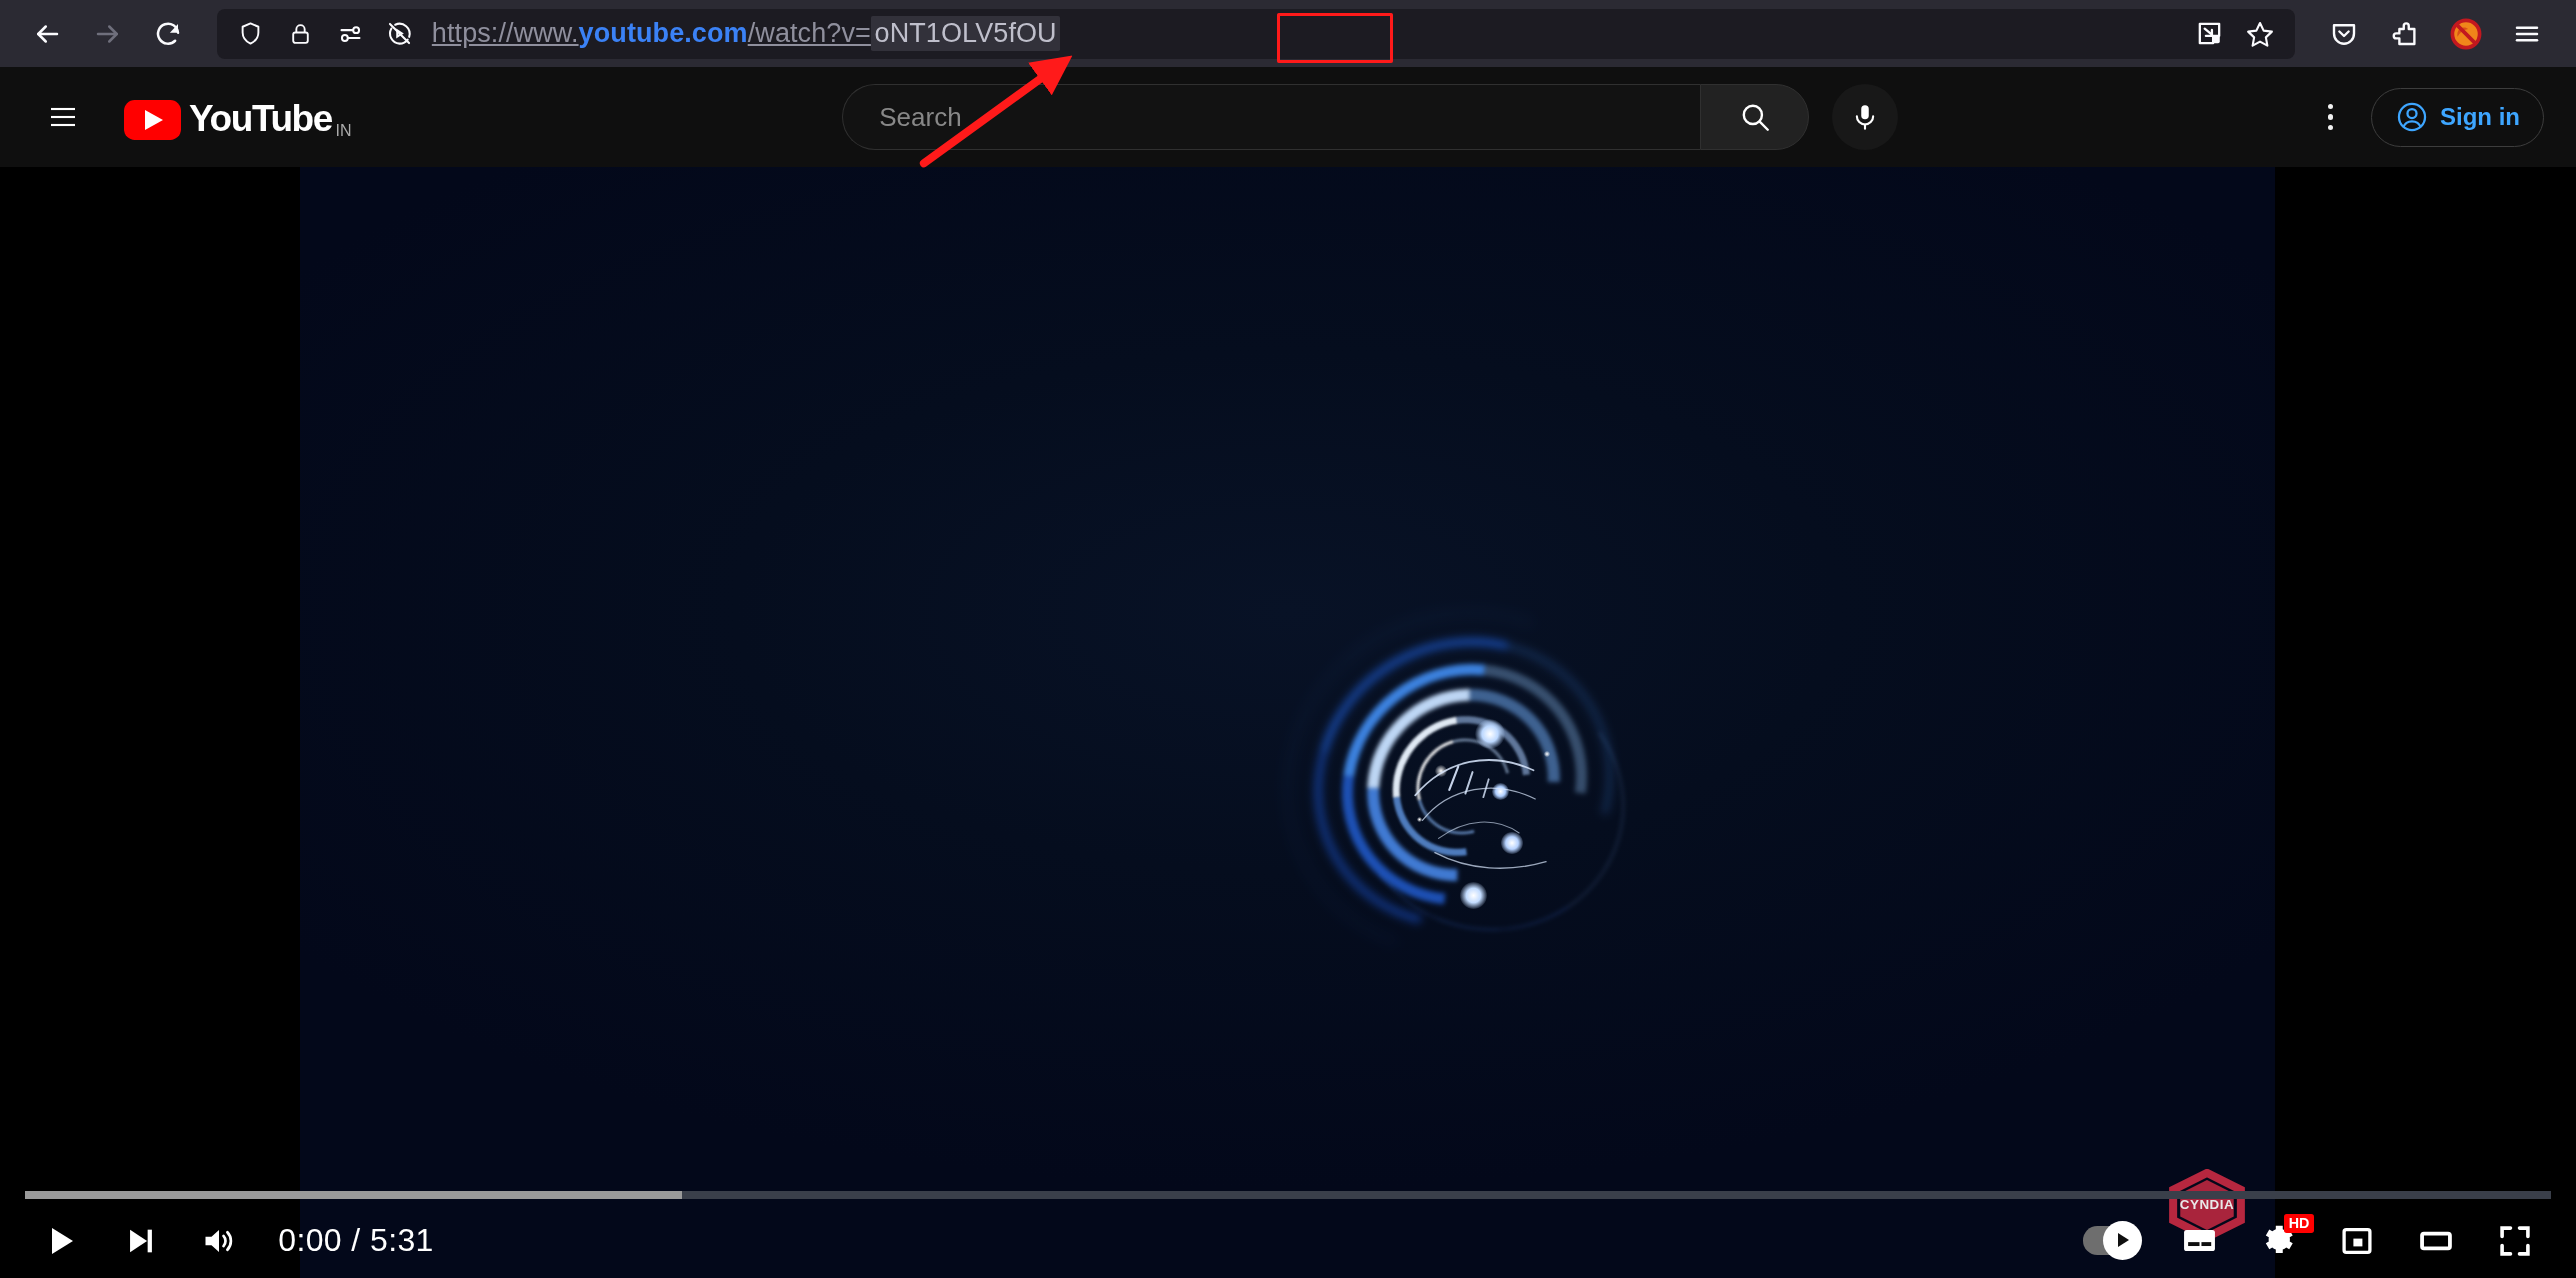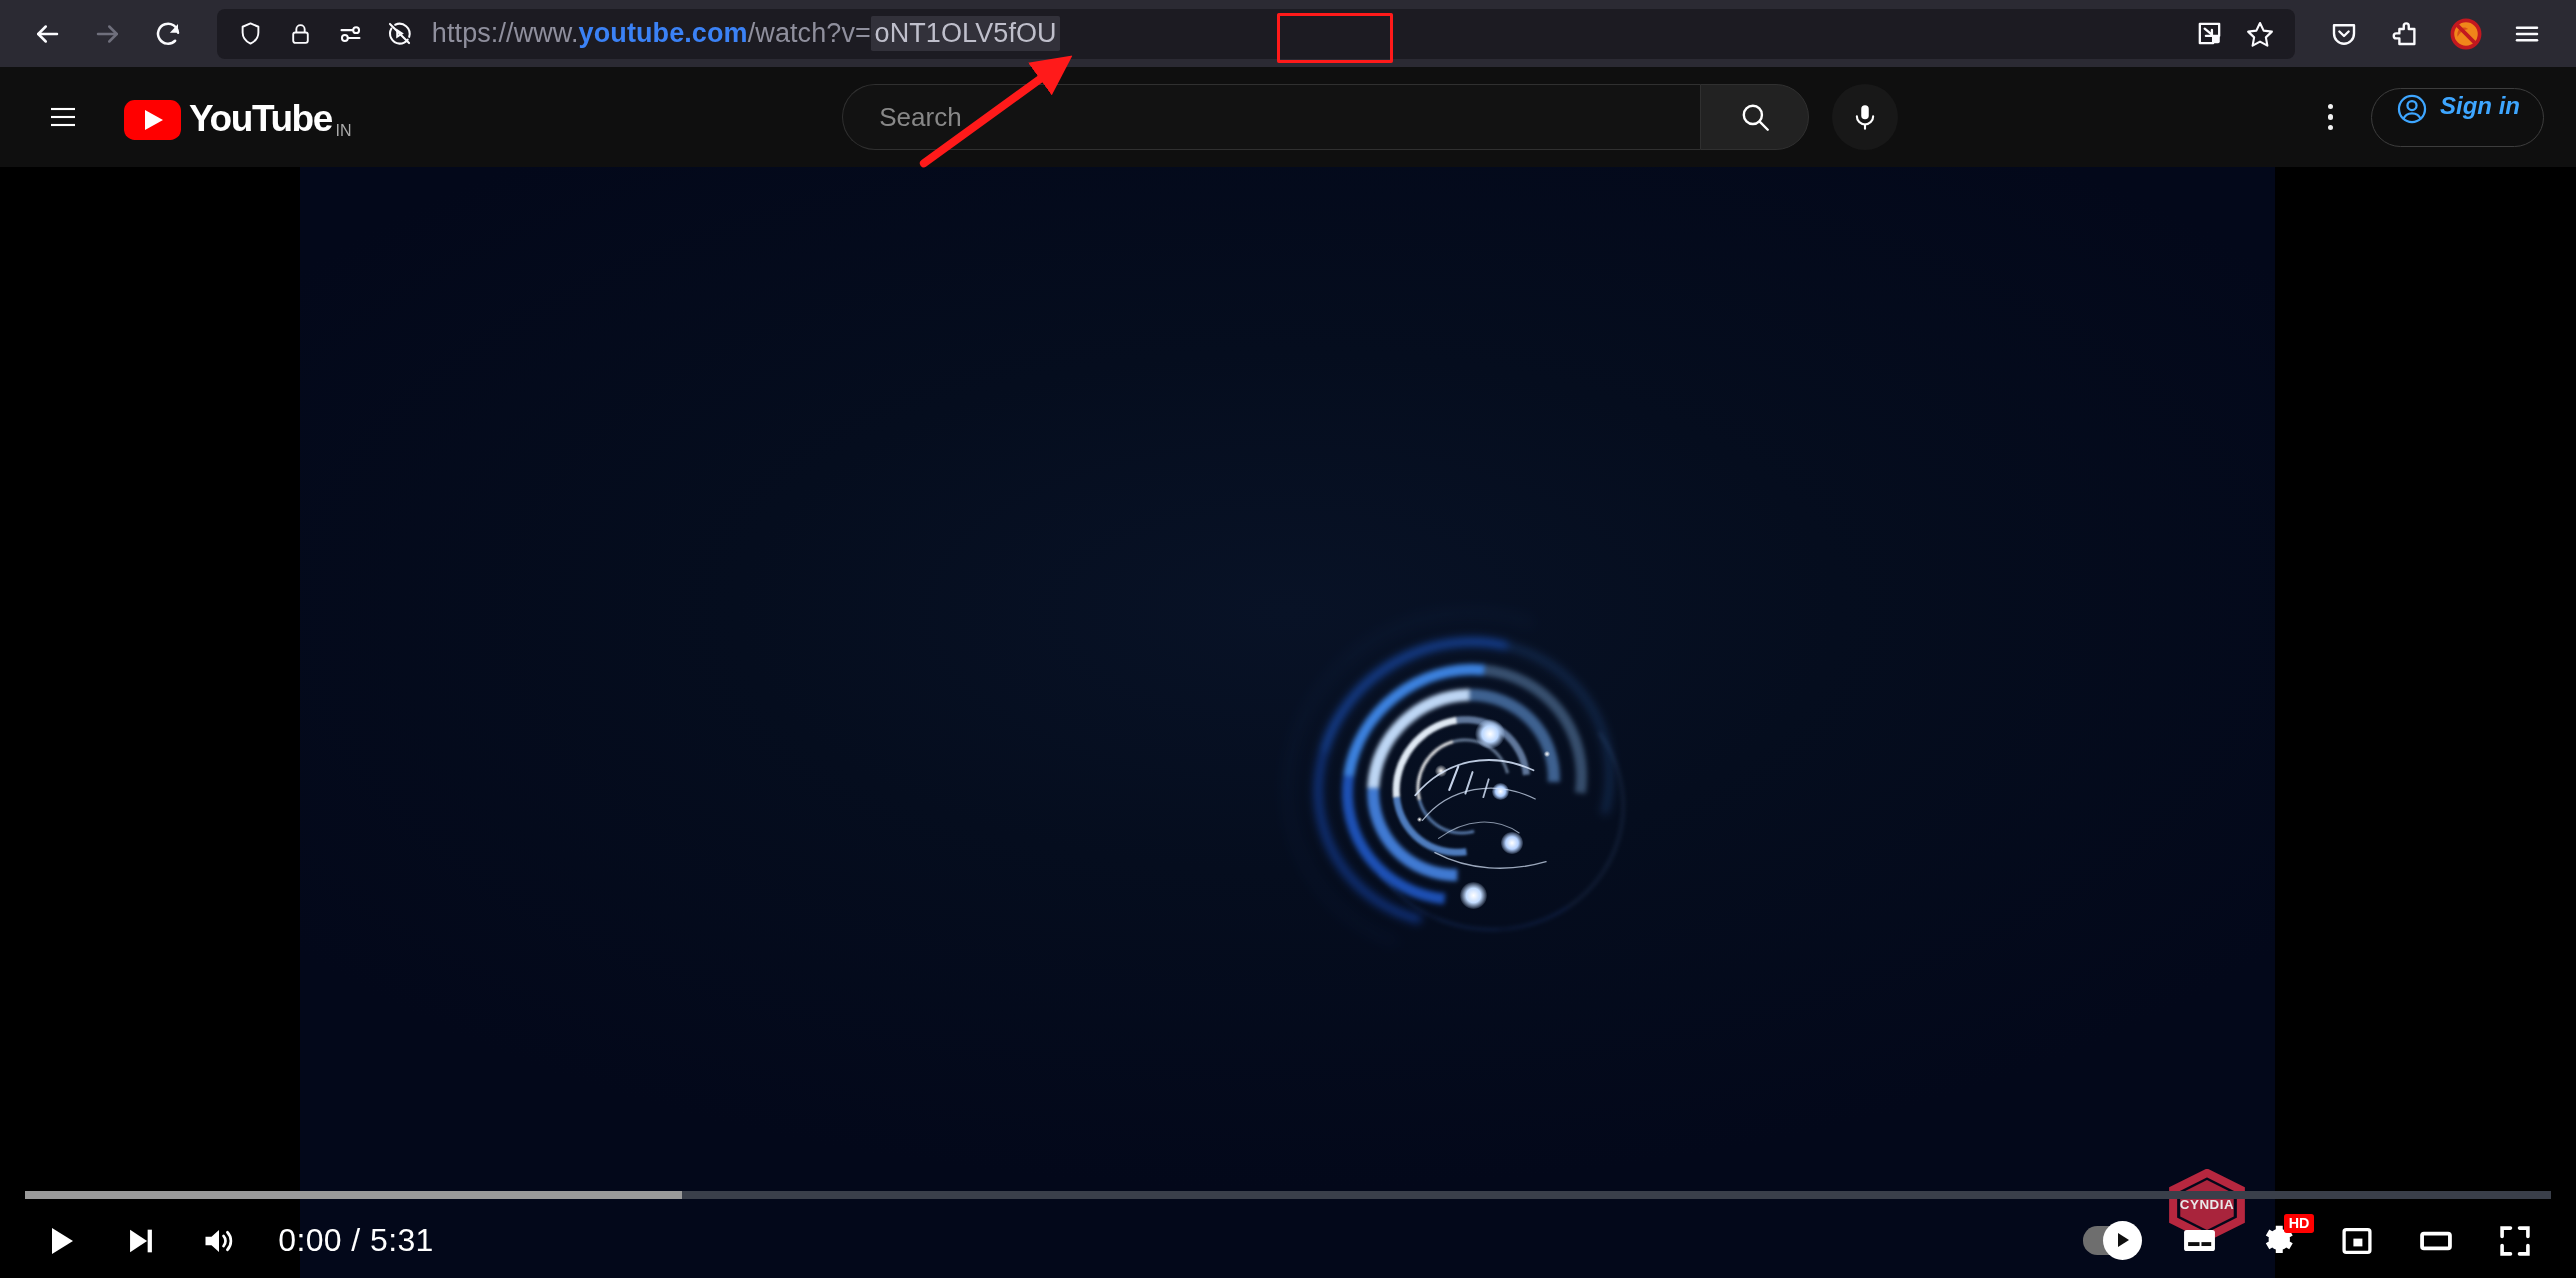--- a/index.html
+++ b/index.html
@@ -37,21 +37,21 @@
     display:flex;align-items:center;justify-content:center; cursor:pointer;
   }
   #url-text{
     flex:1; padding-left:12.5px;
     font-size:27px; letter-spacing:0.1px;
     color:#8f8f9d; white-space:nowrap; overflow:hidden;
     display:flex; align-items:center;
     cursor:text;
   }
   #url-text .strong{ color:#3b82f6; font-weight:bold; }
-  #url-text .dim{ color:#8f8f9d; }
+  #url-text .dim{ color:#8f8f9d;text-decoration:underline; }
   #url-vid{
     color:#bfbfcb;
     background:#32313a;
     padding:1.8px 3.6px;
     border-radius:1.8px;
   }
   .url-right{ display:flex; align-items:center; gap:5.4px; padding-right:12.5px; }
   .url-right .url-icon{ width:45px; height:45px; }
 
   #chrome-right{ display:flex; align-items:center; gap:9px; padding-right:23px; }
@@ -139,25 +139,24 @@
   }
 
   #yt-header-right{ display:flex; align-items:center; gap:9px; padding-right:32px; }
   #kebab-button{
     width:64px;height:64px;border-radius:50%;
     display:flex;flex-direction:column;align-items:center;justify-content:center;gap:5.4px;
     cursor:pointer;
   }
   #kebab-button i{ width:5.4px;height:5.4px;border-radius:50%;background:#f1f1f1;display:block; }
   #signin-button{
-    display:flex;align-items:flex-start;gap:10.7px;
+    display:flex;align-items:center;gap:10.7px;
     height:59px; padding:3px 23px;
     border:0.9px solid #3d3d3d; border-radius:29.5px;
     cursor:pointer;
-    font-style:italic;
   }
   #signin-label{ color:#3ea6ff; font-size:24px; font-weight:bold; }
 
   
   #player{
     position:absolute; left:0; top:167px; width:2576px; height:1111px;
     background:#000;
     overflow:hidden;
   }
   #video-surface{

